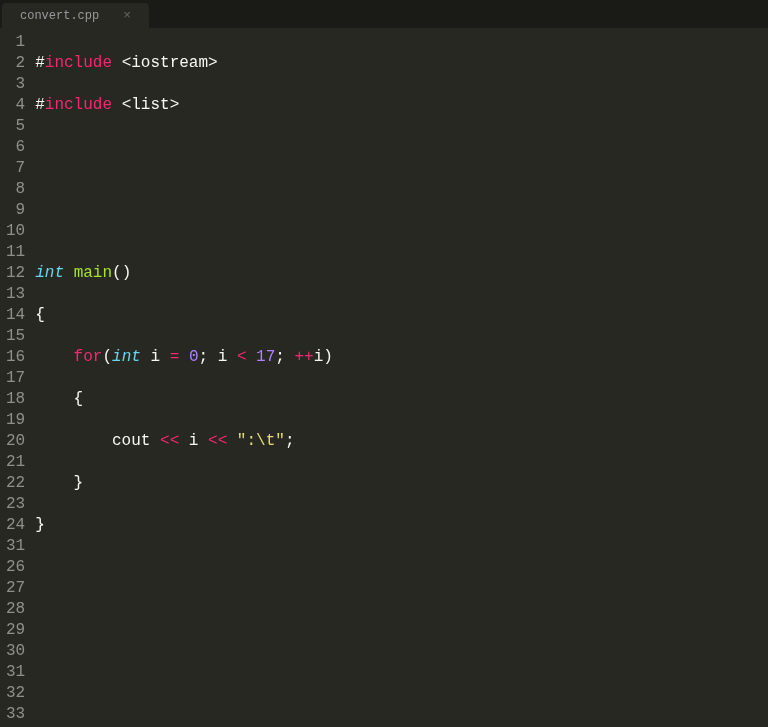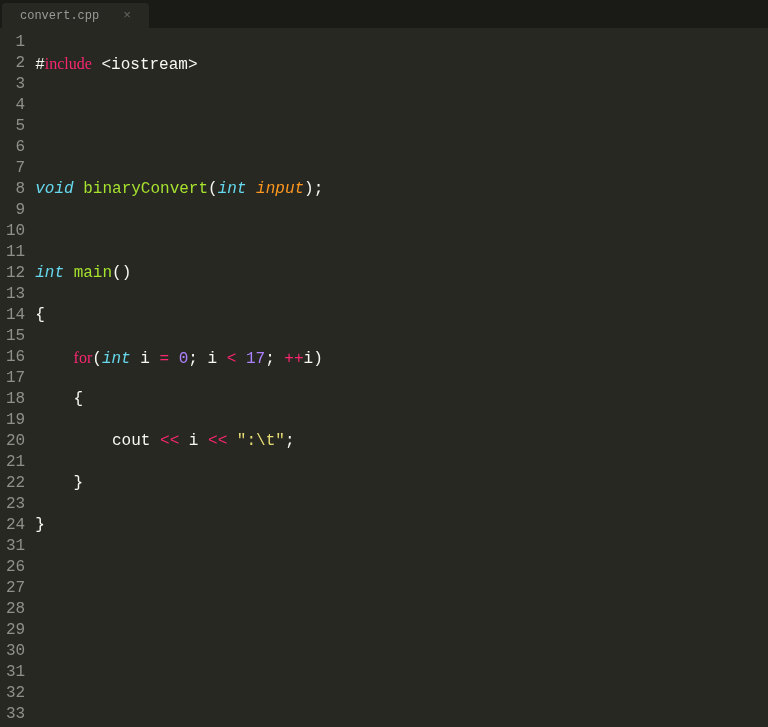--- a/index.html
+++ b/index.html
@@ -69,21 +69,21 @@
     
     .line {
       height: 21px;
     }
     
     .gutter-line {
       height: 21px;
     }
     
     
-    .kw-red { color: #f92672; font-family: Liberation Serif, serif; }
+    .kw-red { color: #f92672; }
     .kw-type { color: #66d9ef; font-style: italic; }
     .kw-type-ni { color: #66d9ef; }
     .fn-name { color: #a6e22e; }
     .string { color: #e6db74; }
     .number { color: #ae81ff; }
     .punct { color: #f8f8f2; }
     .param { color: #fd971f; font-style: italic; }
     .op { color: #f92672; }
   </style>
 </head>
@@ -128,23 +128,23 @@
     <div class="gutter-line">28</div>
     <div class="gutter-line">29</div>
     <div class="gutter-line">30</div>
     <div class="gutter-line">31</div>
     <div class="gutter-line">32</div>
     <div class="gutter-line">33</div>
   </div>
 
   <div class="code">
 <div class="line"><span class="punct">#</span><span class="kw-red">include</span><span class="punct"> &lt;iostream&gt;</span></div>
+<div class="line"><span class="punct">#</span><span class="kw-red">include</span><span class="punct"> &lt;list&gt;</span></div>
 <div class="line"></div>
 <div class="line"></div>
-<div class="line"><span class="kw-type">void</span><span> </span><span class="fn-name">binaryConvert</span><span class="punct">(</span><span class="kw-type">int</span><span> </span><span class="param">input</span><span class="punct">);</span></div>
 <div class="line"></div>
 <div class="line"><span class="kw-type">int</span><span> </span><span class="fn-name">main</span><span class="punct">()</span></div>
 <div class="line"><span class="punct">{</span></div>
 <div class="line"><span>    </span><span class="kw-red">for</span><span class="punct">(</span><span class="kw-type">int</span><span class="punct"> i </span><span class="op">=</span><span> </span><span class="number">0</span><span class="punct">; i </span><span class="op">&lt;</span><span> </span><span class="number">17</span><span class="punct">; </span><span class="op">++</span><span class="punct">i)</span></div>
 <div class="line"><span class="punct">    {</span></div>
 <div class="line"><span class="punct">        cout </span><span class="op">&lt;&lt;</span><span class="punct"> i </span><span class="op">&lt;&lt;</span><span> </span><span class="string">":\t"</span><span class="punct">;</span></div>
 <div class="line"><span class="punct">    }</span></div>
 <div class="line"><span class="punct">}</span></div>
 <div class="line"></div>
 

